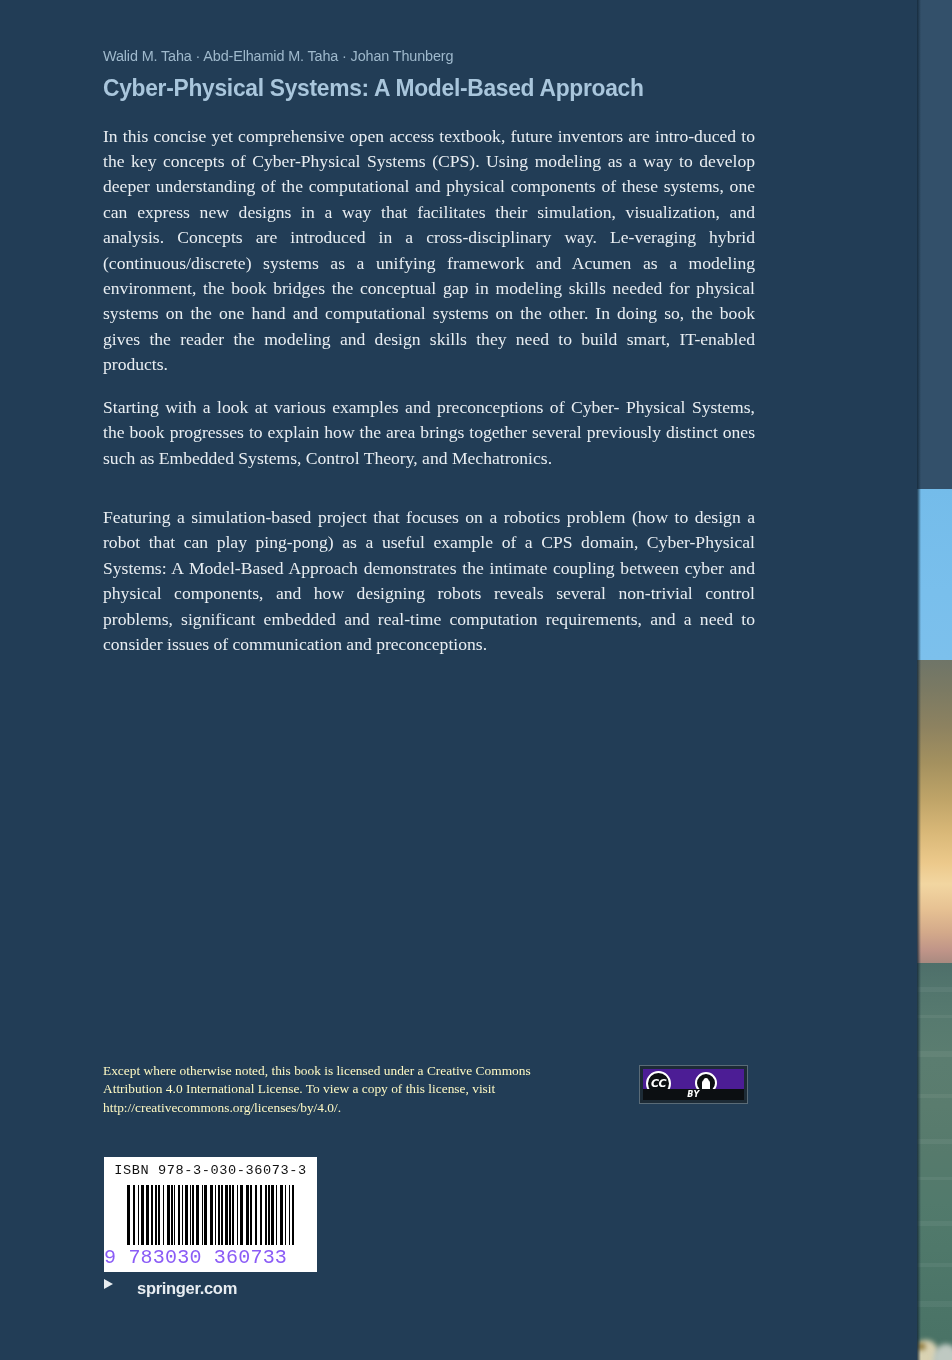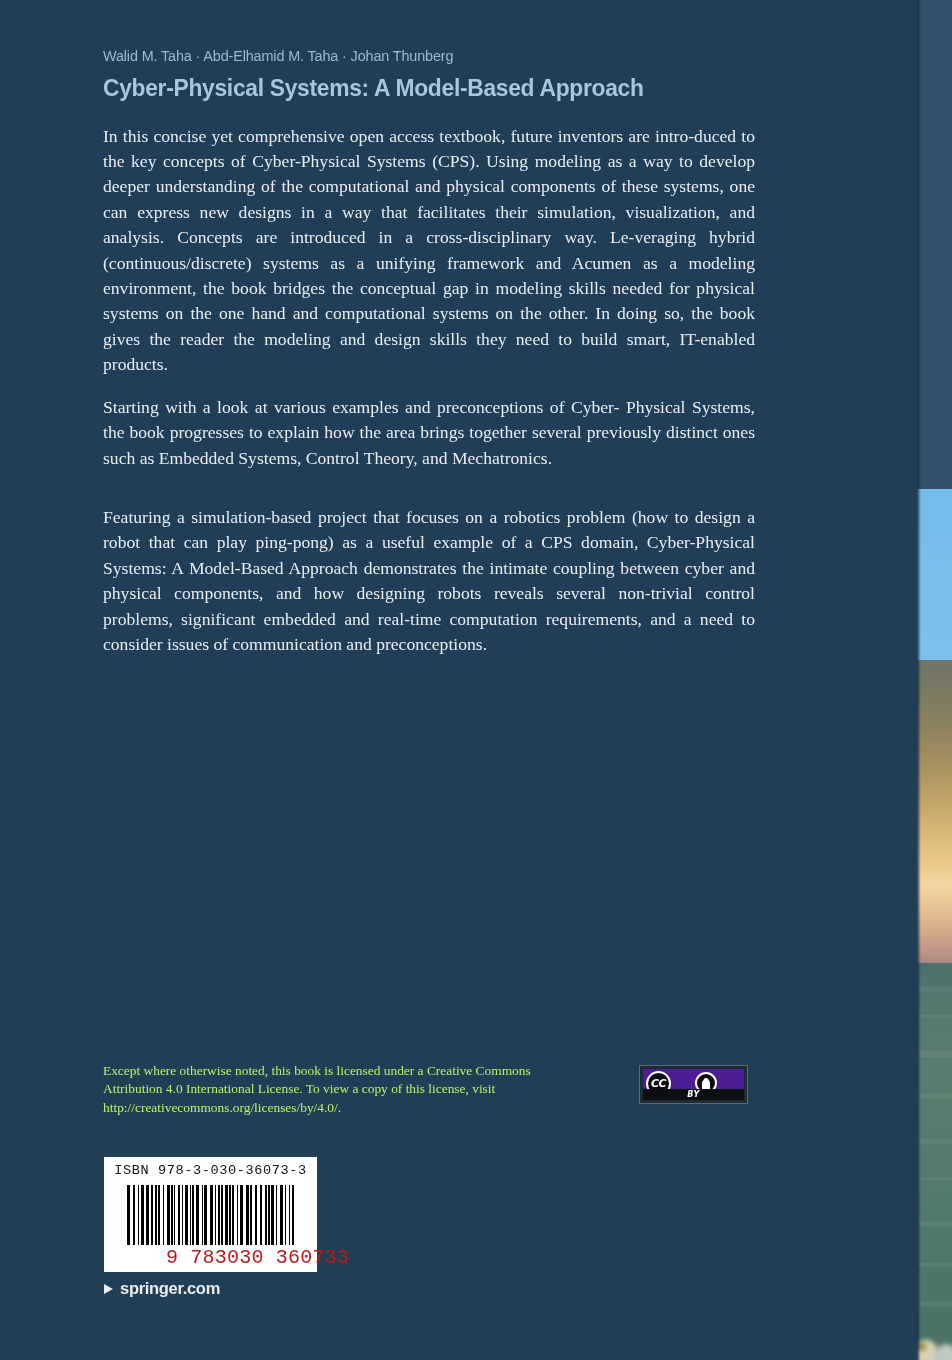--- a/index.html
+++ b/index.html
@@ -143,21 +143,21 @@
     width: 660px;
     height: 46px;
   }
   .license-text {
     position: absolute;
     left: 0; top: 0;
     width: 440px;
     font-family: "Liberation Serif", serif;
     font-size: 13.4px;
     line-height: 18.4px;
-    color: #bef264;
+    color: #fef9c3;
   }
   .cc-badge {
     position: absolute;
     left: 536px;
     top: 3px;
     width: 109px;
     height: 39px;
     background: #1d2b36;
     border: 1px solid #5a6b77;
     box-sizing: border-box;
@@ -243,36 +243,35 @@
   .barcode-bars span {
     position: absolute;
     top: 0;
     height: 100%;
     background: #000000;
   }
   .barcode-digits {
     position: absolute;
     left: 0; bottom: 3px;
     width: 100%;
-    text-align: right;
+    text-align: left;
     font-family: "Liberation Mono", monospace;
     font-size: 20px;
     letter-spacing: 0.2px;
-    color: #b91c1c;
-    padding-left: 32px;
+    color: #8b5cf6;
   }
 
   
   .springer {
     position: absolute;
     left: 104px;
     top: 1279px;
     display: flex;
-    align-items: center;
-    gap: 7px;
+    align-items: flex-start;
+    gap: 24px;
   }
   .springer-arrow {
     width: 0; height: 0;
     border-left: 9px solid #e8edf1;
     border-top: 5.5px solid transparent;
     border-bottom: 5.5px solid transparent;
   }
   .springer-label {
     font-family: "Liberation Sans", sans-serif;
     font-weight: bold;

